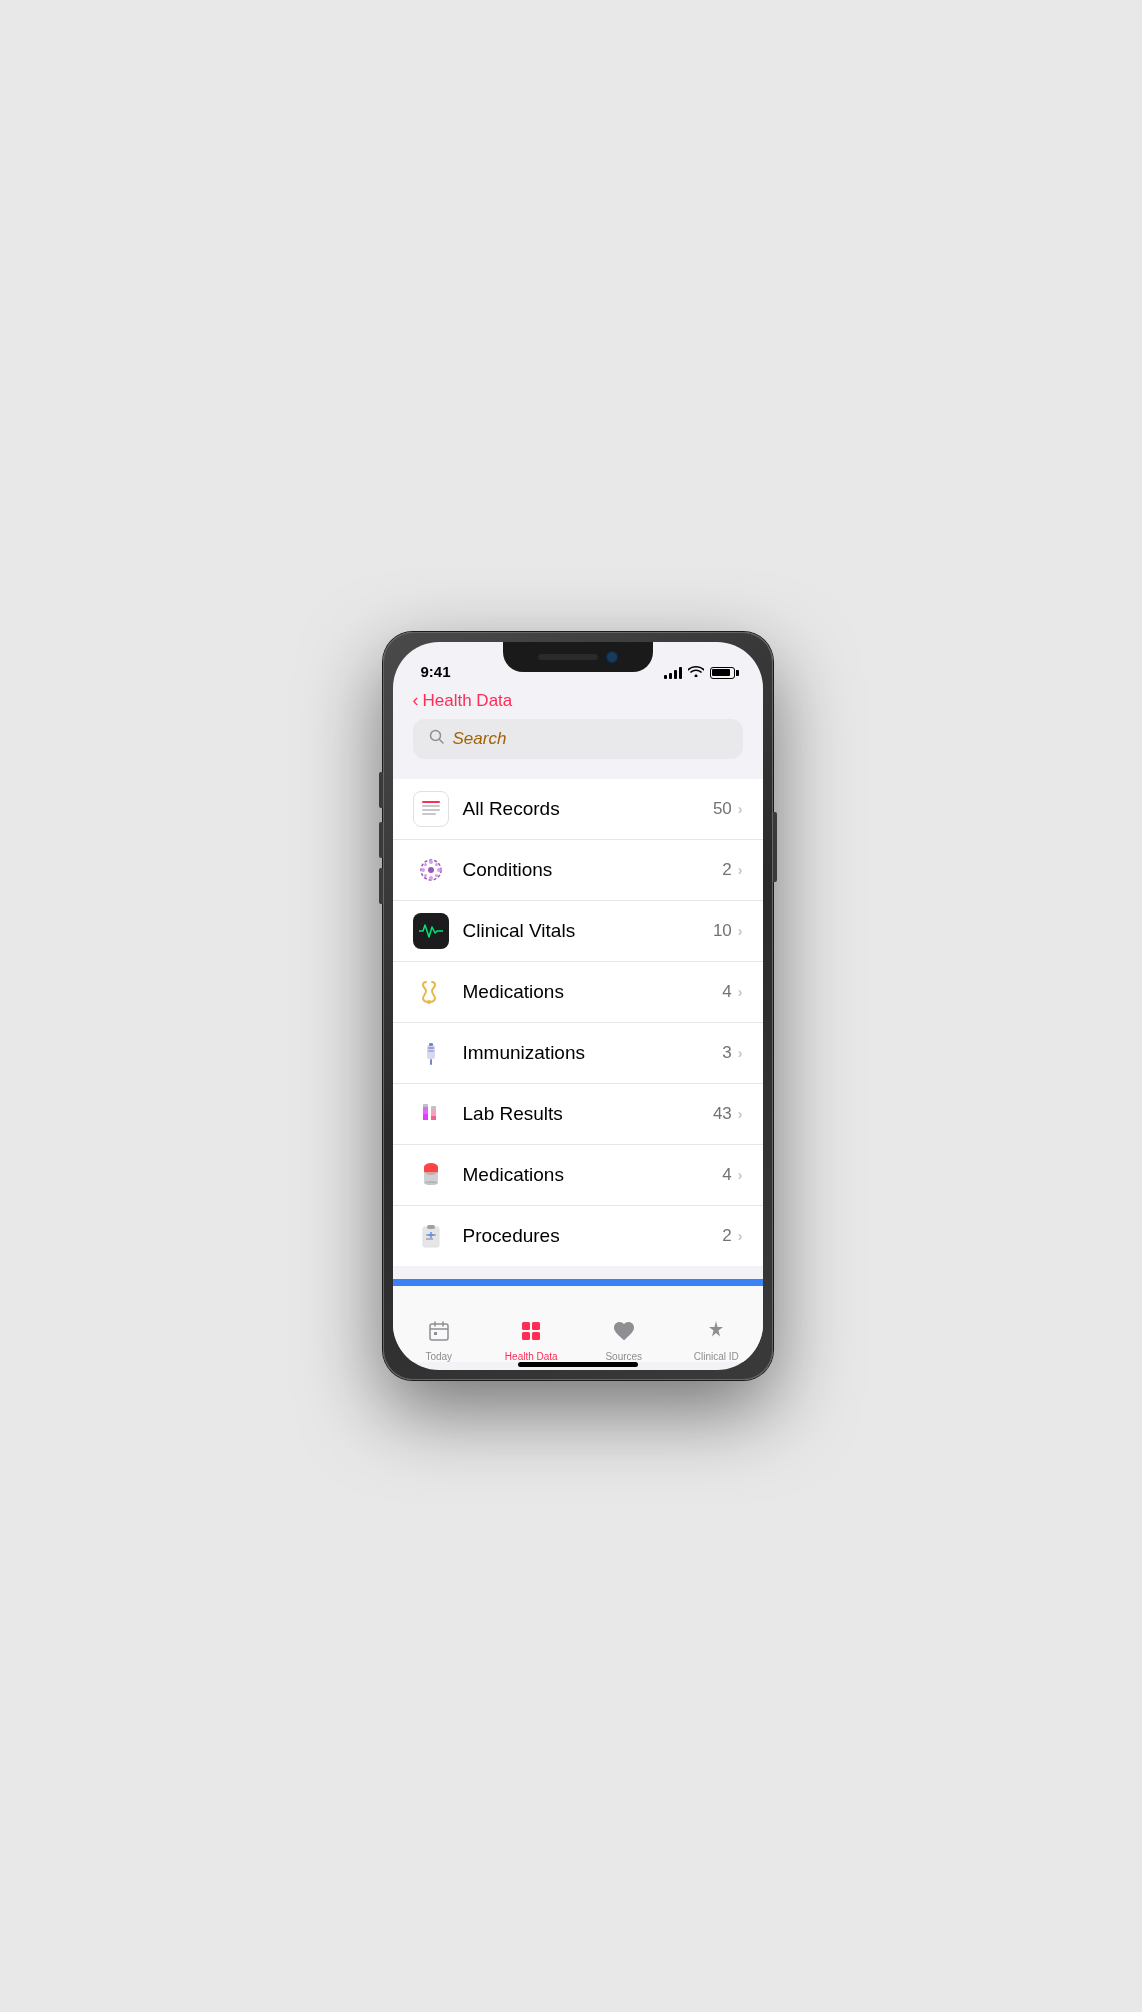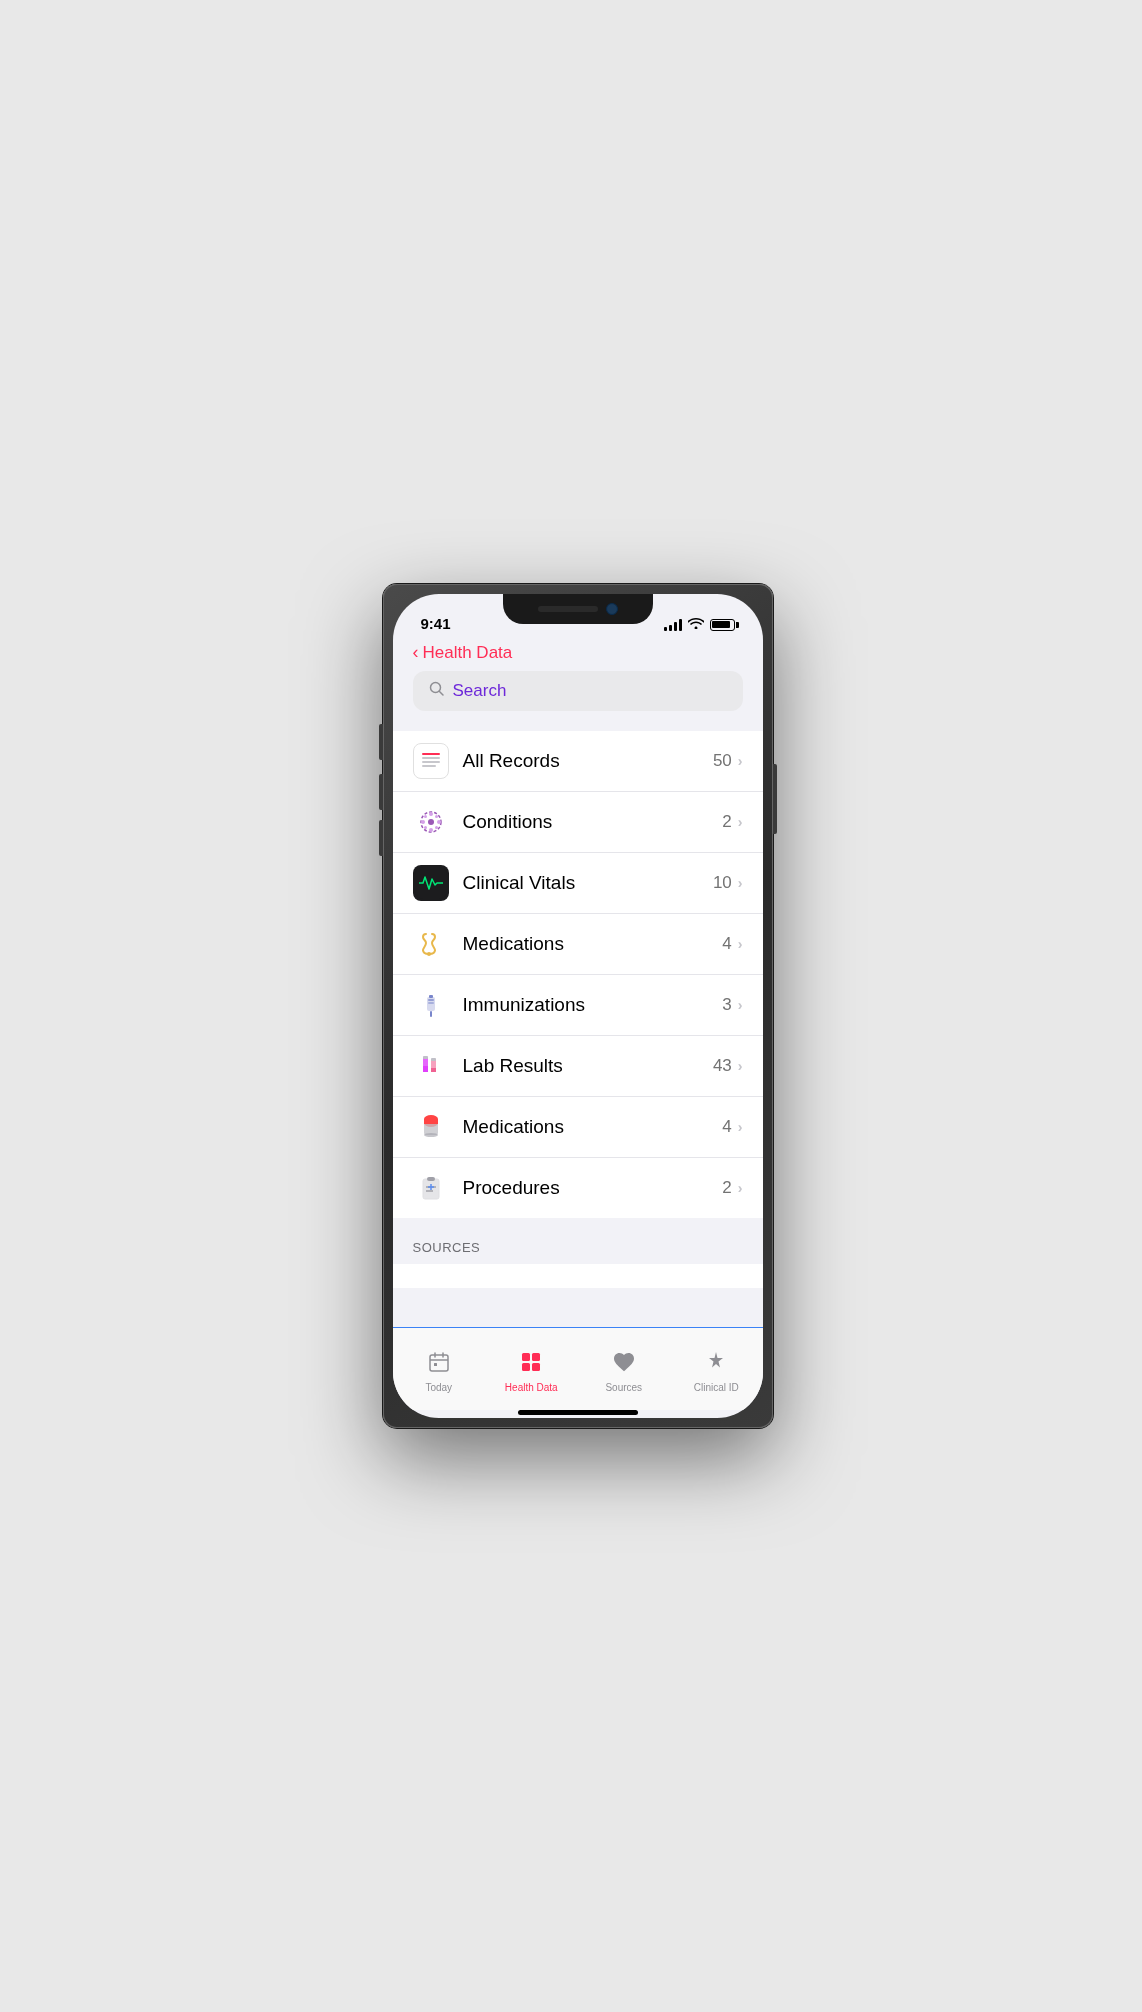--- a/index.html
+++ b/index.html
@@ -7,23 +7,23 @@
       background: #e8e8e8;
       display: flex;
       justify-content: center;
       align-items: center;
       min-height: 100vh;
       font-family: -apple-system, 'SF Pro Display', 'Helvetica Neue', sans-serif;
     }
 
     .phone-outer {
       width: 390px;
-      height: 844px;
+      height: 748px;
       background: linear-gradient(145deg, #4a4a4a, #2a2a2a, #3a3a3a);
-      border-radius: 14px;
+      border-radius: 30px;
       padding: 10px;
       box-shadow:
         0 0 0 1px #1a1a1a,
         0 30px 80px rgba(0,0,0,0.5),
         inset 0 0 0 1px #666;
       position: relative;
       margin-left: 13px;
     }
 
     
@@ -195,22 +195,23 @@
       display: flex;
       align-items: center;
       gap: 8px;
     }
     .search-icon-svg {
       color: #8e8e93;
       font-size: 16px;
       flex-shrink: 0;
     }
     .search-placeholder {
-      color: #6d28d9;
+      color: #a16207;
       font-size: 17px;
+      font-style: italic;
     }
 
     
     .list-section {
       background: #fff;
       margin: 0;
     }
 
     .list-item {
       display: flex;
@@ -264,23 +265,23 @@
       font-weight: 500;
       color: #6d6d72;
       letter-spacing: 0.5px;
       text-transform: uppercase;
     }
 
     
     .tab-bar {
       height: 83px;
       background: rgba(249,249,249,0.95);
-      border-top: 1px solid #3b82f6;
-      display: flex;
-      align-items: center;
+      border-top: 7px solid #3b82f6;
+      display: flex;
+      align-items: flex-end;
       padding-top: 4px;
       flex-shrink: 0;
     }
     .tab-item {
       flex: 1;
       display: flex;
       flex-direction: column;
       align-items: center;
       gap: 4px;
       cursor: pointer;

